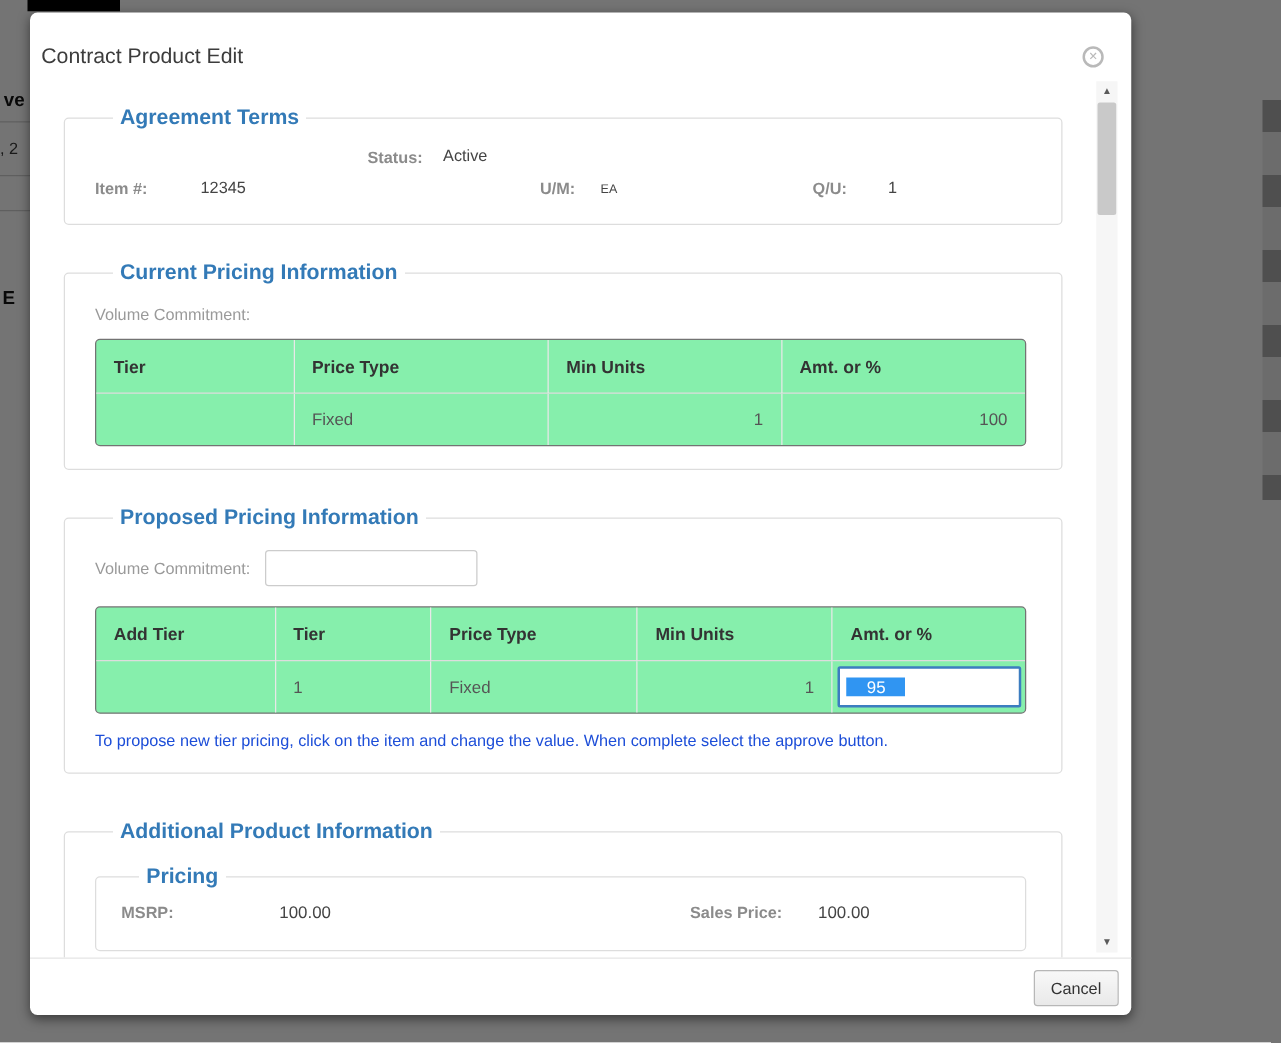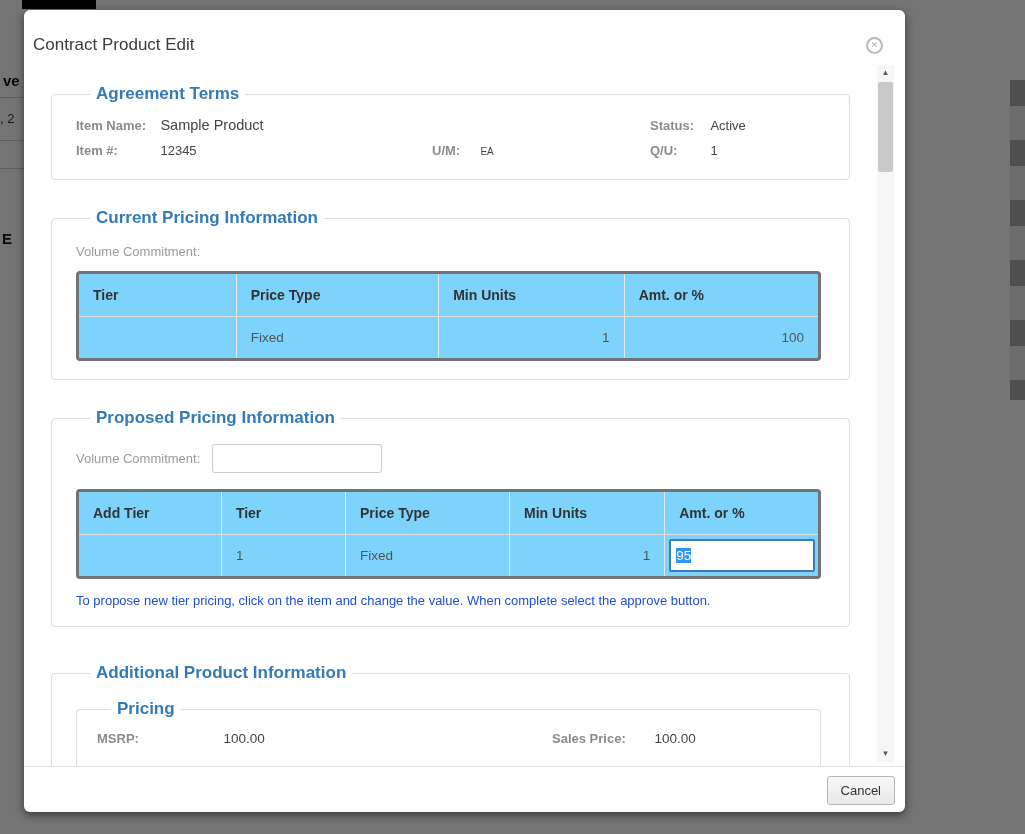--- a/index.html
+++ b/index.html
@@ -55,38 +55,38 @@
   .pair.w3 { flex:1; }
   .lbl-name { width:80px; }
   .lbl-um { width:44px; }
   .lbl-st { width:56px; }
 
   .vc-label { color:#9a9a9a; font-size:13px; }
   .vc-row { display:flex; align-items:center; margin:4px 0 16px 0; }
   .vc-input { width:170px; height:29px; border:1px solid #ccc; border-radius:3px; margin-left:12px; background:#fff; }
 
   
-  .tbl { display:table; width:100%; table-layout:fixed; border:3px solid #737373; border-radius:4px; background:#7dd3fc; margin-top:12px; }
+  .tbl { display:table; width:100%; table-layout:fixed; border:1px solid #737373; border-radius:4px; background:#86efac; margin-top:12px; }
   .tr { display:table-row; }
   .th, .td { display:table-cell; vertical-align:middle; border-left:1px solid #e8e8e8; padding:13px 14px; }
   .th:first-child, .td:first-child { border-left:none; }
   .th { font-size:14px; font-weight:bold; color:#333; border-bottom:1px solid #ddd; }
   .td { font-size:13.5px; color:#555; height:40px; }
   .num { text-align:right; }
 
   .cur-c1{width:21.2%} .cur-c2{width:27.4%} .cur-c3{width:25.1%} .cur-c4{width:26.3%}
   .pro-c1{width:19.2%} .pro-c2{width:16.8%} .pro-c3{width:22.2%} .pro-c4{width:21%} .pro-c5{width:20.8%}
 
   .amt-cell { padding:3px 3px 3px 4px; }
   .amt-input {
     width:100%; height:33px; border:2px solid #3c7dc0; border-radius:2px;
     display:flex; align-items:center; padding:0 5px; background:#fff;
     font-size:13.5px;
   }
-  .amt-selection { background:#3095f2; color:#fff; padding:0 0; }
+  .amt-selection { background:#3095f2; color:#fff; padding:0 16px; }
 
   .help-text { margin-top:14px; color:#1d4ed8; font-size:13px; }
 
   
   .addl fieldset { margin:4px 0 14px 0; padding:10px 22px 14px 20px; }
   .addl { padding-bottom:0; }
   .price-row { display:flex; margin-bottom:7px; }
   .price-col-l { flex:0 0 455px; }
   .lbl-price-l { width:122px; font-weight:bold; color:#8b8b8b; font-size:13px; display:inline-block; }
   .lbl-price-r { width:98px; font-weight:bold; color:#8b8b8b; font-size:13px; display:inline-block; }
@@ -129,24 +129,20 @@
     <div class="close-btn">
       <span>✕</span>
     </div>
   </div>
 
   <div class="modal-content">
 
     <fieldset>
       <legend>Agreement Terms</legend>
       <div class="ag-row">
-        <div class="pair w1">
-          <span class="f-lbl lbl-name">Item Name:</span>
-          <span class="f-val" style="font-size:14.5px">Sample Product</span>
-        </div>
         <div class="pair w2"></div>
         <div class="pair w3">
           <span class="f-lbl lbl-st">Status:</span>
           <span class="f-val" style="font-size:13px">Active</span>
         </div>
       </div>
       <div class="ag-row">
         <div class="pair w1">
           <span class="f-lbl lbl-name">Item #:</span>
           <span class="f-val" style="font-size:13px">12345</span>

